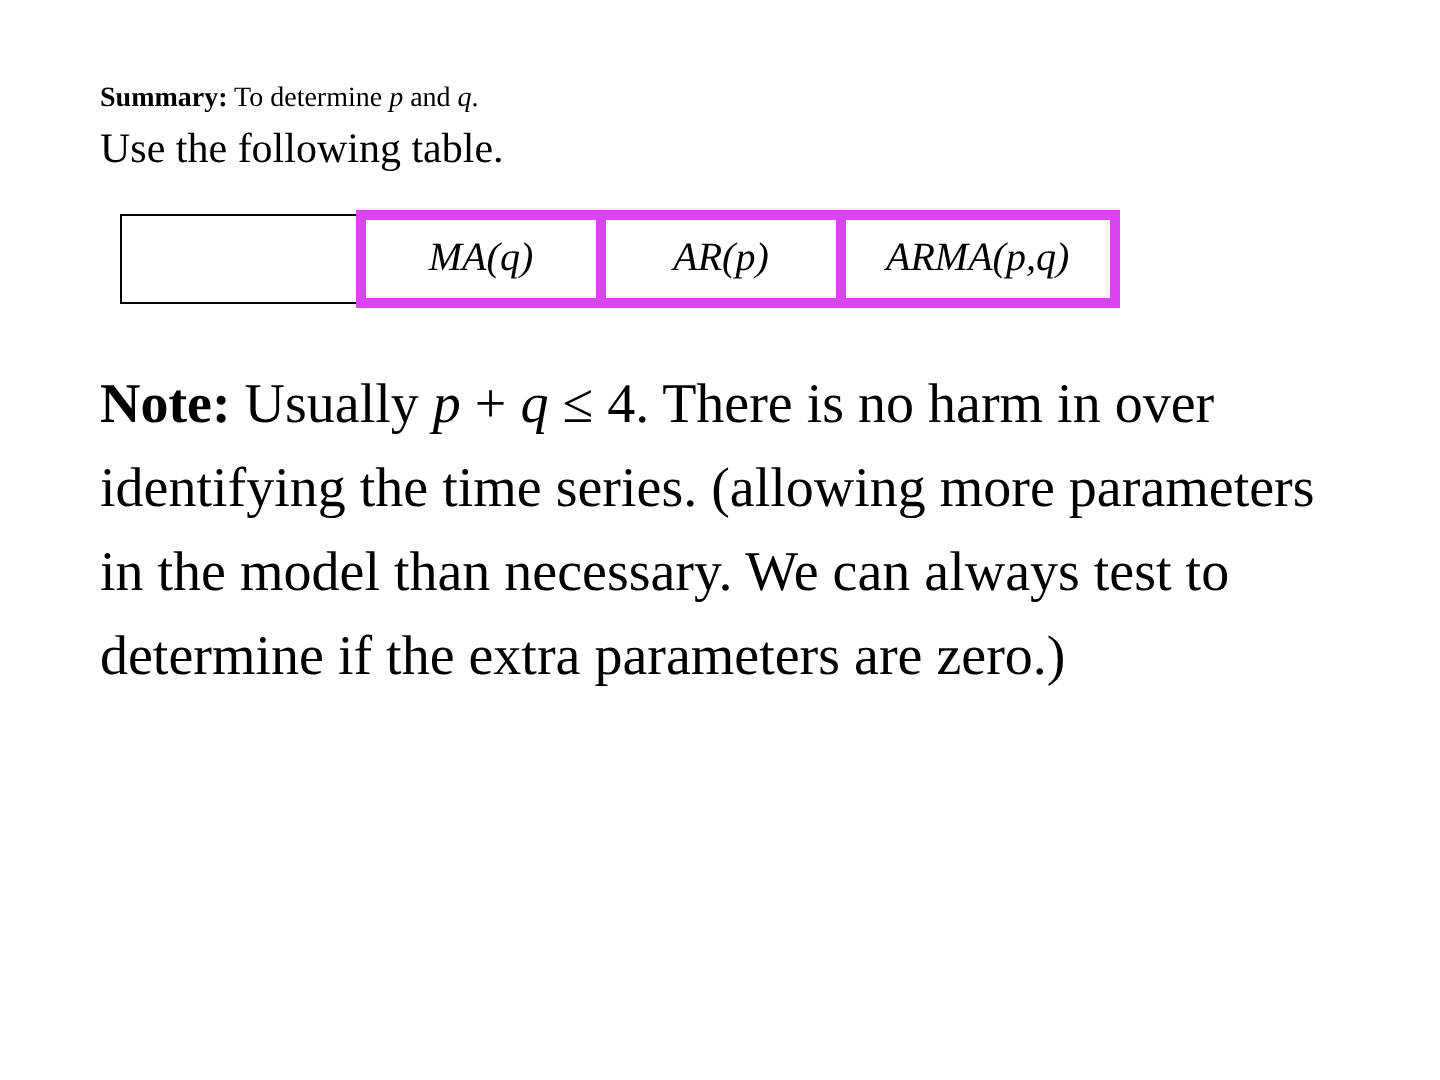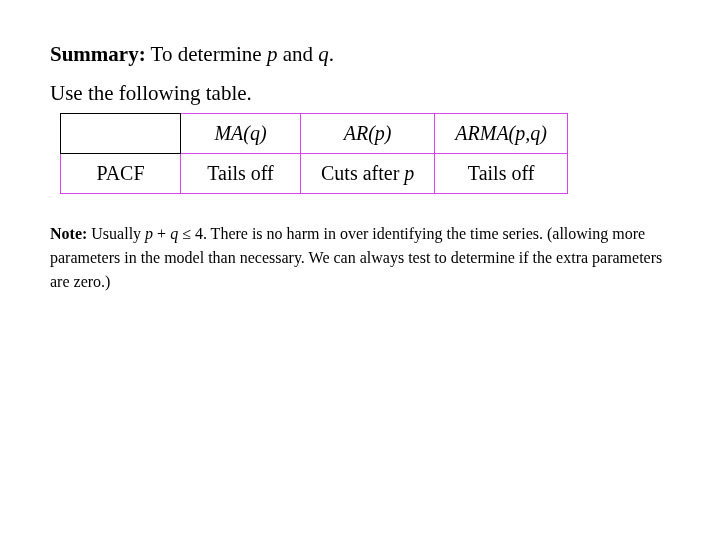--- a/index.html
+++ b/index.html
@@ -13,62 +13,62 @@
       height: 540px;
       background: #ffffff;
       font-family: 'Times New Roman', Times, serif;
       font-size: 20px;
       color: #000000;
       padding: 40px 50px;
       overflow: hidden;
     }
 
     .summary-heading {
-      font-size: 21px;
-      margin-bottom: 10px;
+      font-size: 14px;
+      margin-bottom: 0;
       line-height: 1.4;
     }
 
     .summary-heading .bold {
       font-weight: bold;
     }
 
     .use-line {
       font-size: 21px;
-      margin-bottom: 4px;
+      margin-bottom: 16px;
       line-height: 1.4;
     }
 
     .table-container {
       margin-bottom: 28px;
       margin-left: 10px;
     }
 
     table {
       border-collapse: collapse;
       font-size: 20px;
     }
 
     table td, table th {
-      border: 1px solid #d946ef;
+      border: 5px solid #d946ef;
       padding: 8px 20px;
       text-align: center;
       min-width: 120px;
     }
 
     table tr:first-child td {
       font-style: italic;
     }
 
     table tr:not(:first-child) td:first-child {
       font-style: normal;
     }
 
     .note-section {
-      font-size: 16px;
+      font-size: 28px;
       line-height: 1.5;
     }
 
     .note-bold {
       font-weight: bold;
     }
 
     .italic {
       font-style: italic;
     }
@@ -85,25 +85,19 @@
 
 <div class="table-container">
   <table>
     <tbody>
         <tr>
       <td style="border:1px solid #000; font-style:normal;"></td>
       <td style="font-style:italic;">MA(<span class="italic">q</span>)</td>
       <td style="font-style:italic;margin-top:19px;">AR(<span class="italic">p</span>)</td>
       <td style="font-style:italic;margin-top:12px;">ARMA(<span class="italic">p</span>,<span class="italic">q</span>)</td>
     </tr>
-    <tr>
-      <td>PACF</td>
-      <td>Tails off</td>
-      <td>Cuts after <span class="italic">p</span></td>
-      <td>Tails off</td>
-    </tr>
   </tbody>
     </table>
 </div>
 
 <div class="note-section">
   <span class="note-bold">Note:</span><span> Usually </span><span class="italic">p</span><span> + </span><span class="italic">q</span><span> ≤ 4. There is no harm in over identifying the time series. (allowing more parameters in the model than necessary. We can always test to determine if the extra parameters are zero.)</span>
 </div>
 
 </body></html>

